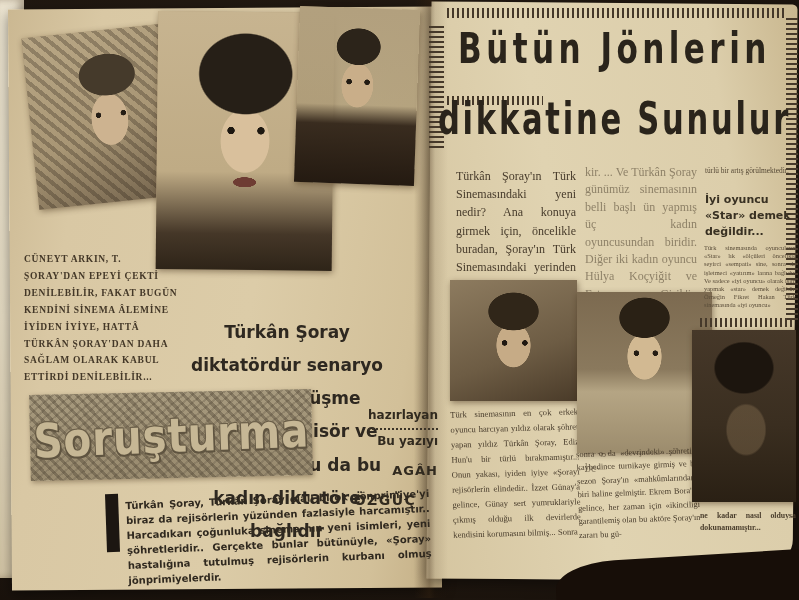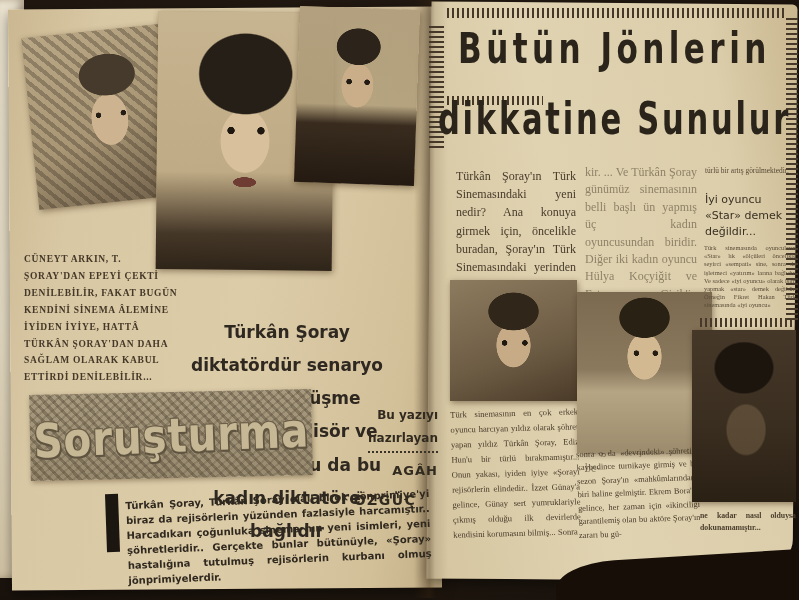--- a/index.html
+++ b/index.html
@@ -112,21 +112,21 @@
   .hl1{left:458px;top:24px;font-size:42px;letter-spacing:6px;transform:scaleX(.74);}
   .hl2{left:438px;top:92px;font-size:45px;letter-spacing:4px;transform:scaleX(.68);}
   .body-txt{font-family:"Liberation Serif",serif;color:#473b2b;font-size:12px;
     line-height:1.52;text-align:justify;}
   .c1p1{left:456px;top:167px;width:120px;height:110px;}
   .c1p2{left:452px;top:406px;width:128px;height:158px;transform:rotate(-1.5deg);font-size:8.6px;line-height:1.75;}
   .c2p1{left:585px;top:164px;width:112px;height:130px;font-size:12px;color:#53463394;line-height:1.45;}
   .c2p2{left:578px;top:446px;width:122px;height:118px;transform:rotate(-2deg);font-size:8.4px;line-height:1.6;}
   .c3intro{left:705px;top:165px;width:90px;height:24px;font-size:7.4px;color:#564936;}
   .c3sub{left:705px;top:192px;width:92px;height:50px;font-family:"DejaVu Sans",sans-serif;
-    font-weight:normal;color:#383022;font-size:11px;line-height:1.45;}
+    font-weight:bold;color:#383022;font-size:11px;line-height:1.45;}
   .c3para{left:704px;top:244px;width:92px;height:74px;font-size:6.4px;line-height:1.28;color:#5a4d3a;}
   .c3end{left:700px;top:510px;width:96px;height:36px;font-size:7.8px;line-height:1.6;color:#4a3e2d;font-weight:bold;}
 </style>
 </head>
 <body>
 
 <div class="scene">
 
   <div class="abs stack-left"></div>
   <div class="abs page page-left"></div>
@@ -138,22 +138,22 @@
   <div class="abs photo ph-sweater"></div>
 
   <div class="abs caps caps-l">CÜNEYT ARKIN, T. ŞORAY'DAN EPEYİ ÇEKTİ DENİLEBİLİR, FAKAT BUGÜN KENDİNİ SİNEMA ÂLEMİNE İYİDEN İYİYE, HATTÂ TÜRKÂN ŞORAY'DAN DAHA SAĞLAM OLARAK KABUL ETTİRDİ DENİLEBİLİR...</div>
   <div class="abs caption">Türkân Şoray diktatördür senaryo seçer, ''öpüşme yok,, der rejisör ve erkek oyuncu da bu kadın diktatöre bağlıdır</div>
 
   <div class="abs banner">
     <span class="banner-text">Soruşturma</span>
   </div>
 
   <div class="abs byline">
+    <div><span class="dotted">hazırlayan</span></div>
     <div>Bu yazıyı</div>
-    <div><span class="dotted">hazırlayan</span></div>
     <div class="nm1">AGÂH</div>
     <div class="nm2">ÖZGÜÇ</div>
   </div>
 
   <div class="abs intro-bar"></div>
   <div class="abs intro-para">Türkân Şoray, Türkân Şoray olalı birok yönprimiye'yi biraz da rejisörlerin yüzünden fazlasiyle harcamıştır.. Harcadıkarı çoğunluka sinema nın yeni isimleri, yeni şöhretleridir.. Gerçekte bunlar bütünüyle, «Şoray» hastalığına tutulmuş rejisörlerin kurbanı olmuş jönprimiyelerdir.</div>
 
   <div class="abs hatch-h hx-top"></div>
   <div class="abs hatch-v hx-left"></div>
   <div class="abs hatch-h hx-mid"></div>

